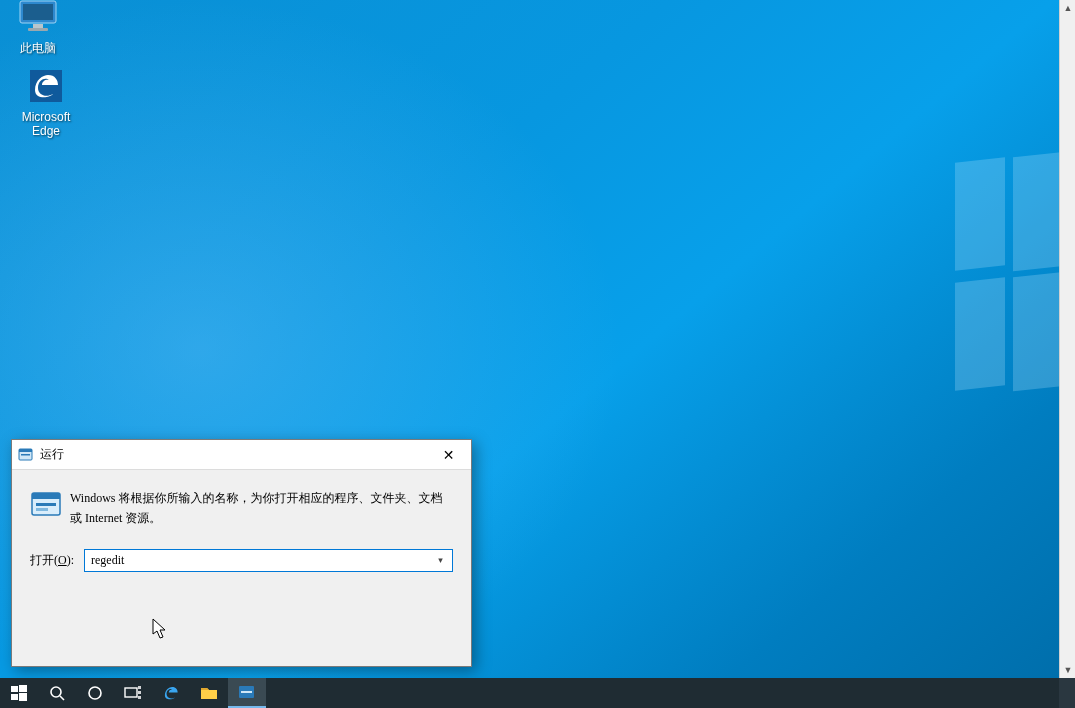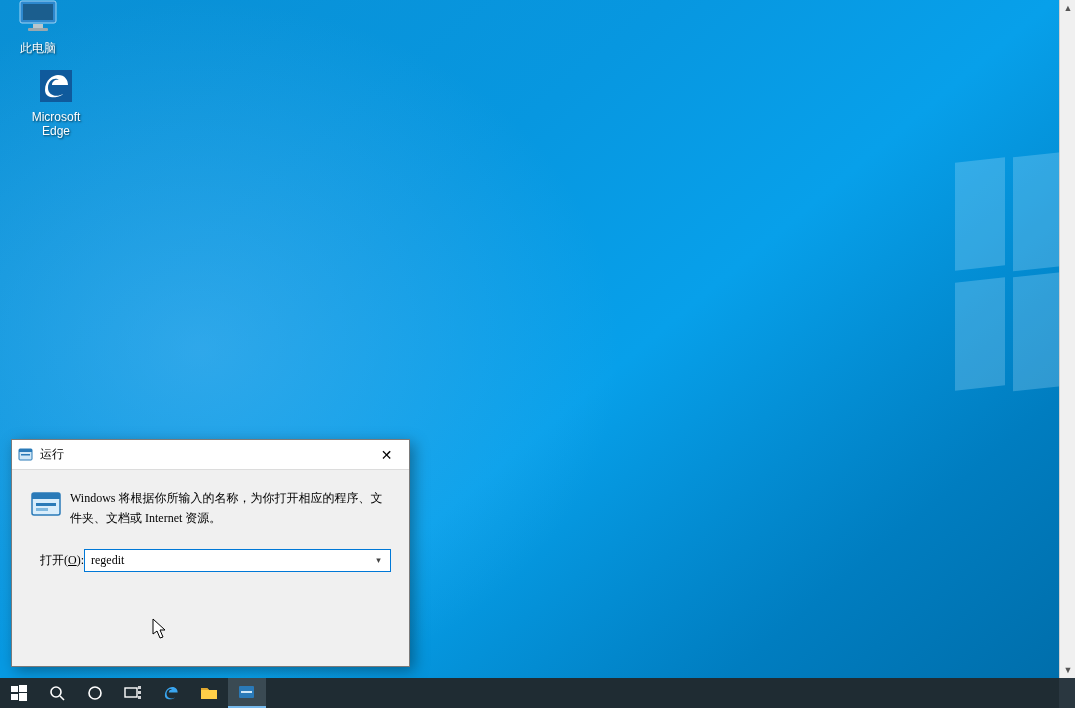--- a/index.html
+++ b/index.html
@@ -40,28 +40,28 @@
   font-size: 12px;
   cursor: pointer;
   text-shadow: 1px 1px 2px rgba(0,0,0,0.6);
 }
 .desktop-icon .icon-img {
   width: 48px; height: 40px;
   margin: 0 auto 4px;
   display: flex; align-items: center; justify-content: center;
 }
 .di-thispc { left: 0; top: -4px; }
-.di-edge   { left: 18px; top: 66px; }
+.di-edge   { left: 8px; top: 66px; }
 
 
 .run-dialog {
   position: absolute;
   left: 11px;
   top: 439px;
-  width: 399px;
+  width: 461px;
   height: 228px;
   background: #f0f0f0;
   border: 1px solid #7a7a7a;
   box-shadow: 4px 4px 14px rgba(0,0,0,0.35);
   display: flex;
   flex-direction: column;
 }
 .titlebar {
   height: 30px;
   background: #ffffff;
@@ -81,21 +81,21 @@
   font-size: 14px;
   color: #000;
 }
 
 .dlg-body { padding: 18px 18px 8px 18px; flex: 1; font-family: Liberation Serif, serif; }
 .dlg-row1 { display: flex; align-items: flex-start; margin-bottom: 20px; }
 .run-icon-box { width: 40px; flex-shrink: 0; }
 .dlg-desc { font-size: 12px; color: #000; line-height: 1.7; padding-top: 0; }
 
 .dlg-row2 { display: flex; align-items: center; }
-.open-label { width: 54px; font-size: 12px; color: #000; text-align: right; }
+.open-label { width: 54px; font-size: 12px; color: #000; }
 .open-label u { text-decoration: underline; }
 .combo {
   flex: 1;
   position: relative;
 }
 .combo input {
   width: 100%;
   height: 23px;
   border: 1px solid #0078d7;
   padding: 2px 22px 2px 6px;

